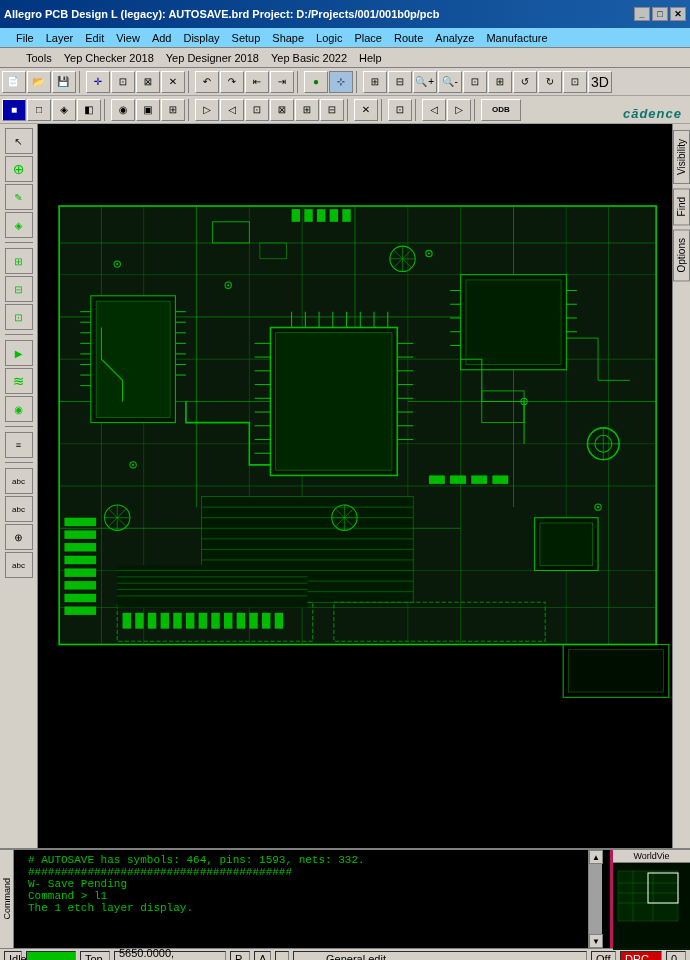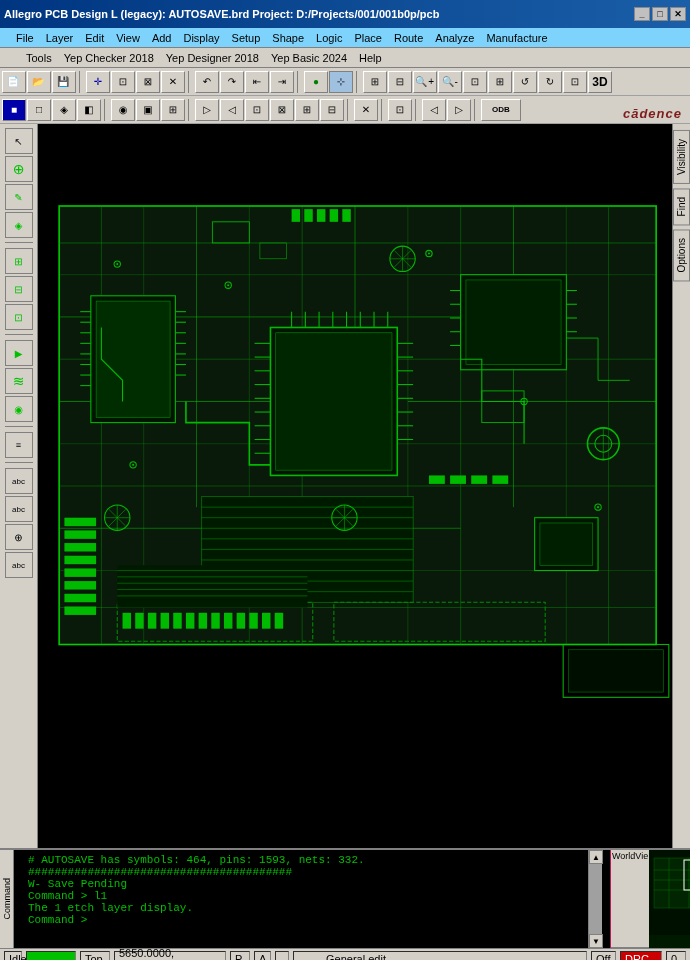--- a/index.html
+++ b/index.html
@@ -47,21 +47,21 @@
       padding: 0 20px;
       border-bottom: 1px solid #808080;
       font-size: 11px;
     }
     .cadence-logo {
       position: absolute;
       right: 8px;
       top: 58px;
       font-size: 13px;
       font-style: italic;
-      color: #7f1d1d;
+      color: #0f766e;
       font-weight: bold;
       letter-spacing: 1px;
     }
 
     
     .toolbar {
       background: #d4d0c8;
       height: 28px;
       display: flex;
       align-items: center;
@@ -195,23 +195,23 @@
     }
     .scroll-track {
       flex: 1;
       background: #a0a0a0;
     }
 
     
     #world-view {
       width: 80px;
       background: #000;
-      border-left: 1px solid #be185d;
-      display: flex;
-      flex-direction: row;
+      border-left: 3px solid #be185d;
+      display: flex;
+      flex-direction: column;
     }
     #world-view-canvas {
       flex: 1;
       background: #001a00;
       position: relative;
     }
 
     
     #statusbar {
       height: 20px;
@@ -265,21 +265,21 @@
   <div class="menu-item">Place</div>
   <div class="menu-item">Route</div>
   <div class="menu-item">Analyze</div>
   <div class="menu-item">Manufacture</div>
 </div>
 
 <div id="menubar2" style="position:relative;">
   <div class="menu-item">Tools</div>
   <div class="menu-item">Yep Checker 2018</div>
   <div class="menu-item">Yep Designer 2018</div>
-  <div class="menu-item">Yep Basic 2024</div>
+  <div class="menu-item">Yep Basic 2022</div>
   <div class="menu-item">Help</div>
   <span class="cadence-logo">cādence</span>
 </div>
 
 <div class="toolbar">
   <div class="tb-btn">📄</div>
   <div class="tb-btn">📂</div>
   <div class="tb-btn">💾</div>
   <div class="tb-sep"></div>
   <div class="tb-btn" style="color:#00a;">✛</div>
@@ -297,21 +297,21 @@
   <div class="tb-sep"></div>
   <div class="tb-btn">⊞</div>
   <div class="tb-btn">⊟</div>
   <div class="tb-btn">🔍+</div>
   <div class="tb-btn">🔍-</div>
   <div class="tb-btn">⊡</div>
   <div class="tb-btn">⊞</div>
   <div class="tb-btn">↺</div>
   <div class="tb-btn">↻</div>
   <div class="tb-btn">⊡</div>
-  <div class="tb-btn" style="font-size:12px;font-weight:bold;">3D</div>
+  <div class="tb-btn" style="font-size:14px;font-weight:normal;">3D</div>
 </div>
 
 <div class="toolbar2">
   <div class="tb-btn" style="background:#00a;color:white;">■</div>
   <div class="tb-btn">□</div>
   <div class="tb-btn">◈</div>
   <div class="tb-btn">◧</div>
   <div class="tb-sep"></div>
   <div class="tb-btn">◉</div>
   <div class="tb-btn">▣</div>
@@ -573,21 +573,20 @@
 <div id="console-area">
   <div id="console-left-btn">
     <span style="writing-mode:vertical-rl;transform:rotate(180deg);font-size:9px;color:#000;">Command</span>
   </div>
   <div id="console-text">
     <div># AUTOSAVE has symbols: 464, pins: 1593, nets: 332.</div>
     <div>########################################</div>
     <div>W- Save Pending</div>
     <div>Command &gt; l1</div>
     <div>The 1 etch layer display.</div>
-    <div>Command &gt;</div>
   </div>
   <div id="console-scroll" style="display:flex;flex-direction:column;">
     <div class="scroll-btn">▲</div>
     <div class="scroll-track" style="flex:1;"></div>
     <div class="scroll-btn">▼</div>
   </div>
 
   <div id="world-view">
     <div style="background:#d4d0c8;text-align:center;font-size:9px;padding:1px;border-bottom:1px solid #808080;">
       <span>WorldVie</span>

